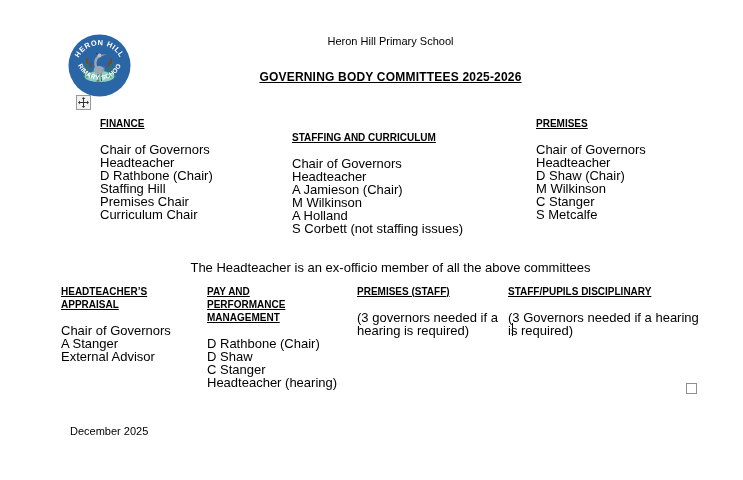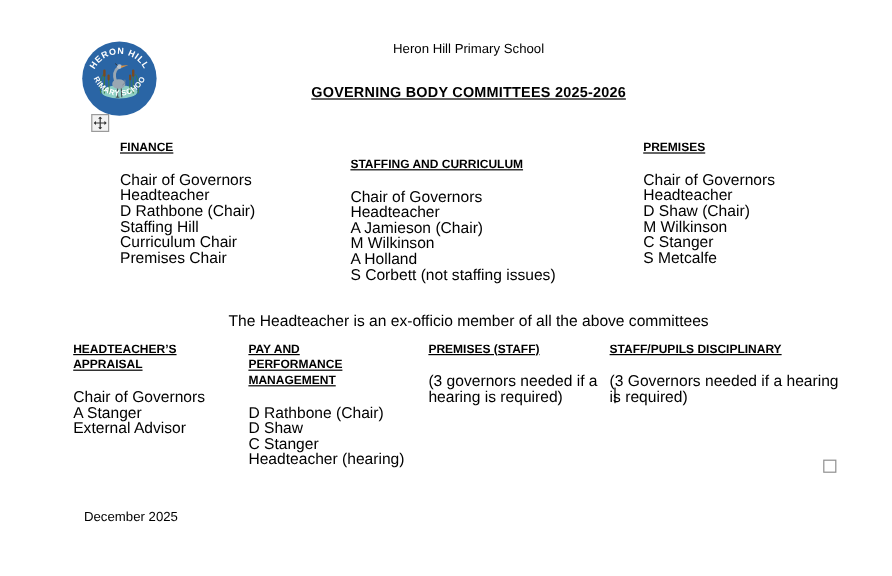--- a/index.html
+++ b/index.html
@@ -105,22 +105,22 @@
 
 <div class="abs centerband doc-title" style="top:57px;">GOVERNING BODY COMMITTEES 2025-2026</div>
 
 <div class="abs" style="left:100px; top:117px; width:170px;">
   <div class="heading">FINANCE</div>
   <div class="member-list body-text">
     <div class="member">Chair of Governors</div>
     <div class="member">Headteacher</div>
     <div class="member">D Rathbone (Chair)</div>
     <div class="member">Staffing Hill</div>
+    <div class="member">Premises Chair</div>
     <div class="member">Curriculum Chair</div>
-    <div class="member">Premises Chair</div>
   </div>
 </div>
 
 <div class="abs" style="left:292px; top:131px; width:210px;">
   <div class="heading">STAFFING AND CURRICULUM</div>
   <div class="member-list body-text">
     <div class="member">Chair of Governors</div>
     <div class="member">Headteacher</div>
     <div class="member">A Jamieson (Chair)</div>
     <div class="member">M Wilkinson</div>

